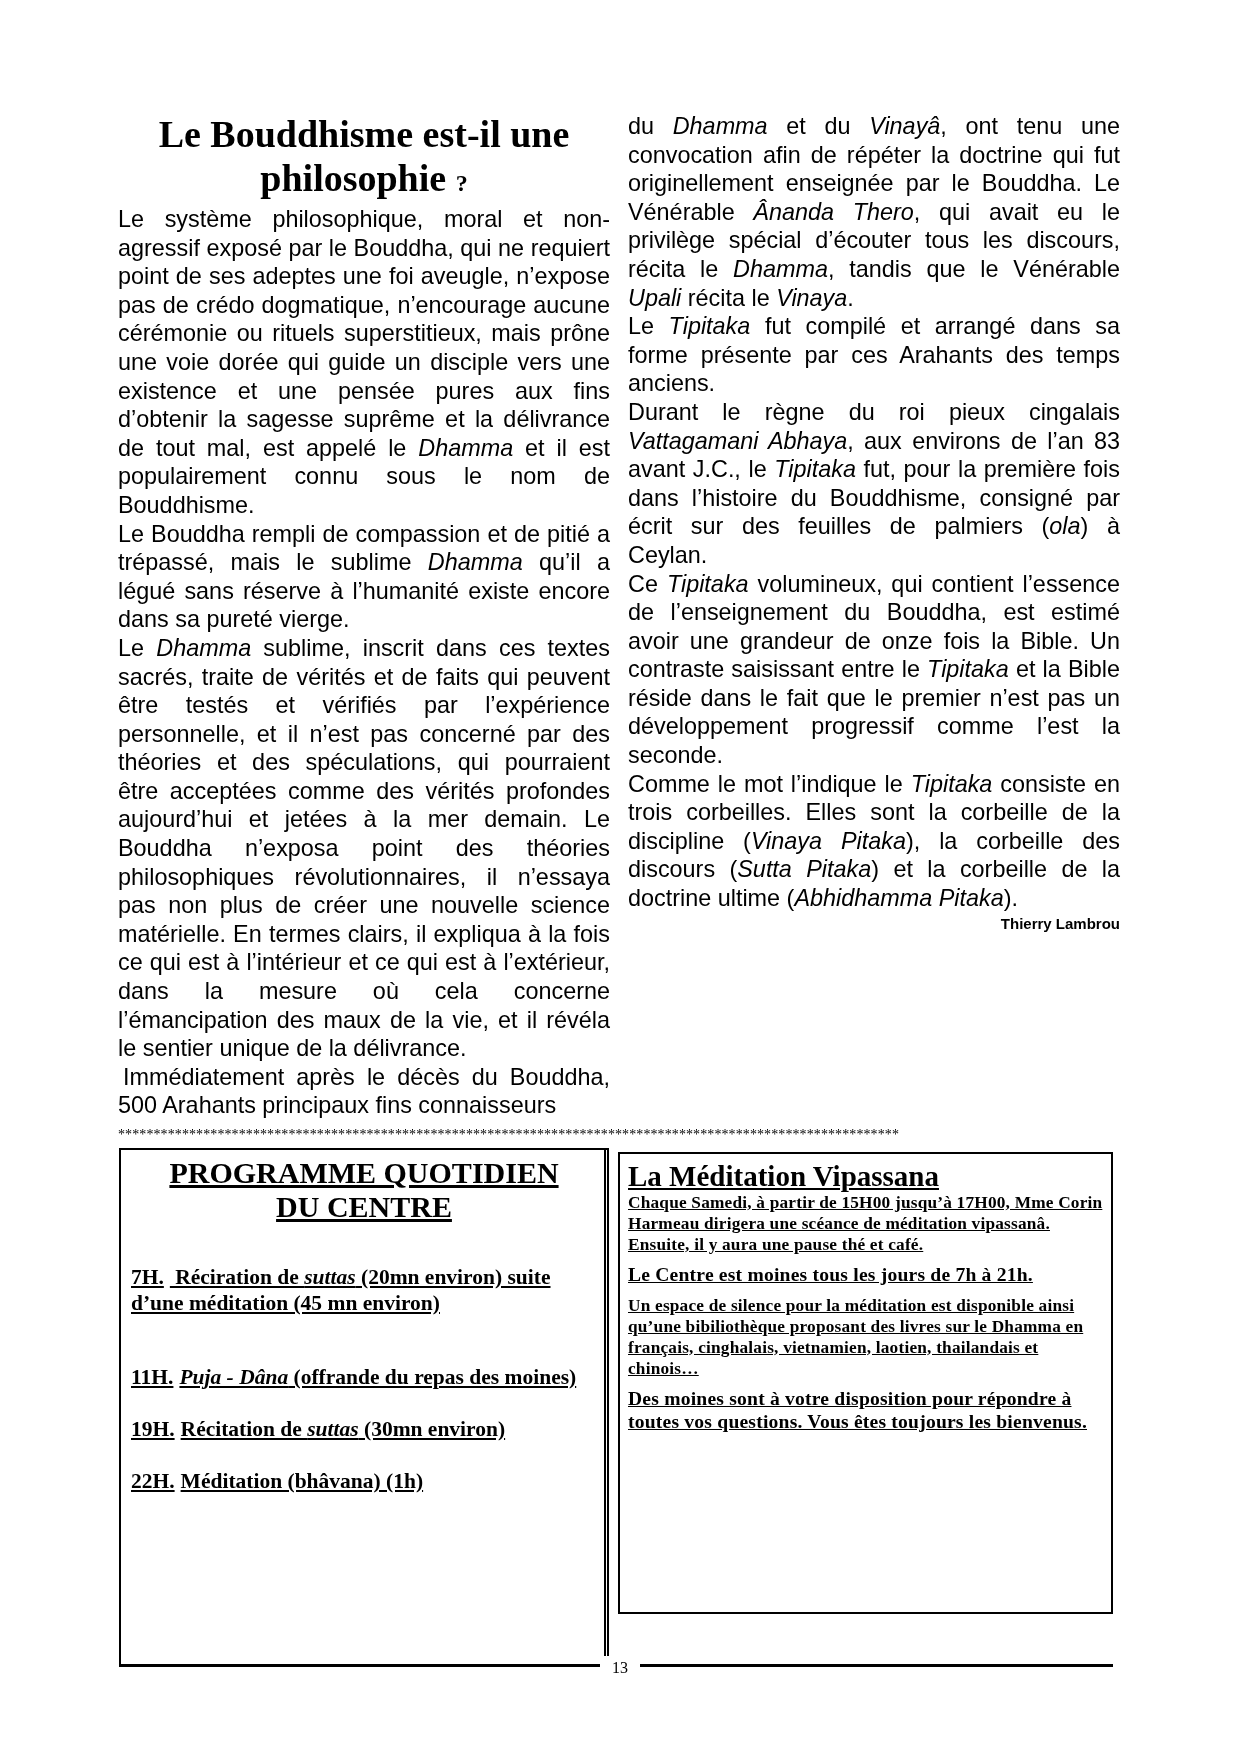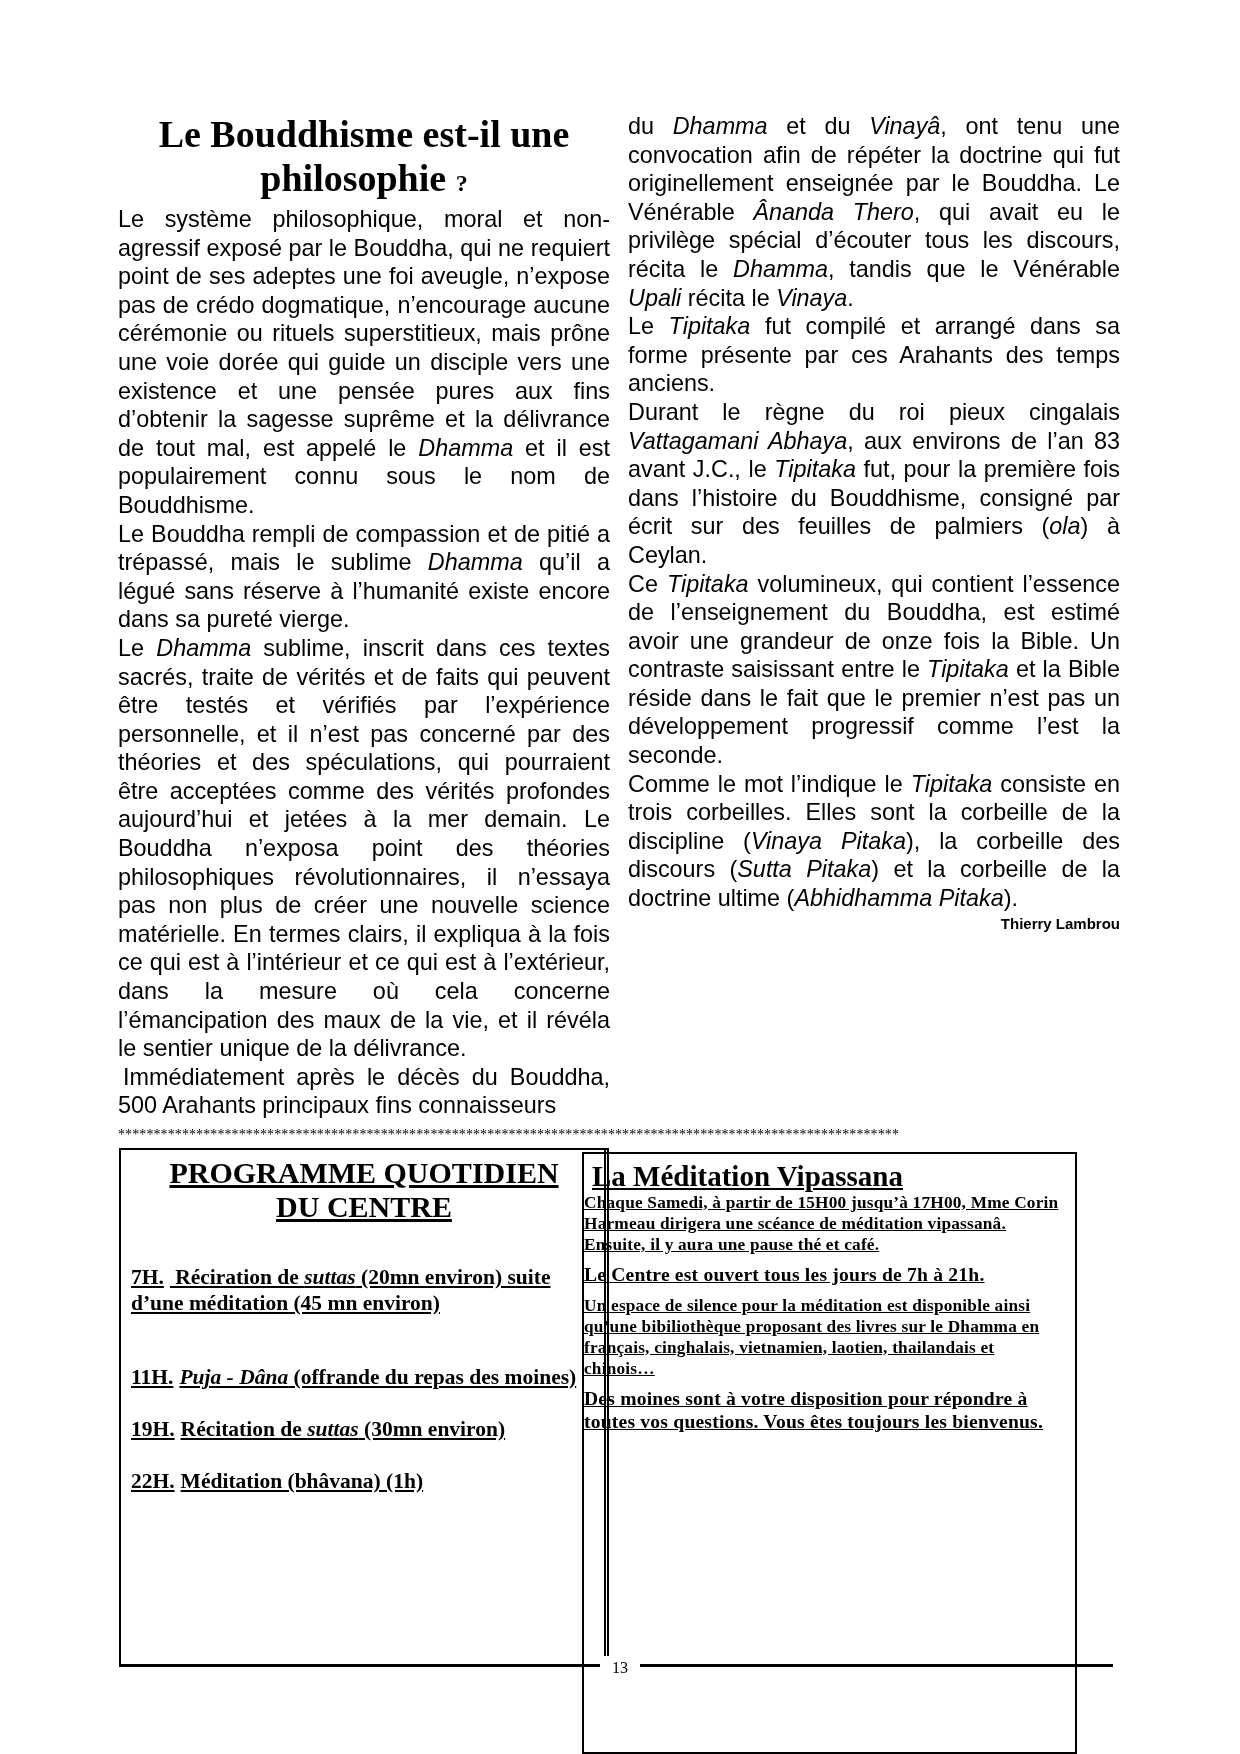--- a/index.html
+++ b/index.html
@@ -28,21 +28,21 @@
   }
 
   .stars {
     position: absolute; left: 118px; top: 1128px; width: 1002px; height: 14px;
     font-family: "Liberation Serif", serif; font-size: 14px; line-height: 14px;
     overflow: hidden; white-space: nowrap; letter-spacing: 0.1px;
   }
 
   .box { position: absolute; border: 2px solid #000; box-sizing: border-box; text-decoration: underline; }
   .box-left { left: 119px; top: 1148px; width: 490px; height: 518px; border-right: 2px solid #000; }
-  .box-right { left: 582px; top: 1152px; width: 495px; height: 602px; }
+  .box-right { left: 618px; top: 1152px; width: 495px; height: 462px; }
   .inner-line-left { position: absolute; left: 604px; top: 1148px; width: 2px; height: 518px; background: #000; }
   .bottom-rule { position: absolute; left: 119px; top: 1664px; width: 994px; height: 3px; background: #000; }
   .page-num-bg { position: absolute; left: 600px; top: 1656px; width: 40px; height: 20px; background: #fff; }
   .page-num {
     position: absolute; left: 600px; top: 1660px; width: 40px; text-align: center;
     font-family: "Liberation Serif", serif; font-size: 16px; line-height: 16px;
   }
 
   .prog-title {
     font-family: "Liberation Serif", serif; font-weight: bold; font-size: 30px; line-height: 34px;
@@ -54,21 +54,21 @@
     margin: 0 0 26px 0;
   }
   .prog-item.first { margin-bottom: 48px; }
   .prog-item i { font-style: italic; }
   .prog-item .time { margin-right: 6px; text-align: right; }
 
   .vip-title {
     font-family: "Liberation Serif", serif; font-weight: bold; font-size: 29px; line-height: 32px;
     margin: 6px 0 0 8px;
   }
-  .vip-body { margin: 0 6px 0 0; }
+  .vip-body { margin: 0 6px 0 8px; }
   .vip-p {
     font-family: "Liberation Serif", serif; font-weight: bold; font-size: 17.3px; line-height: 21px;
     margin: 0 0 8px 0; letter-spacing: 0.2px;
   }
   .vip-p.big { font-size: 19.6px; line-height: 23.5px; }
   .vip-p.tight { margin-bottom: 0; }
 </style>
 </head>
 <body>
 
@@ -111,21 +111,21 @@
     <li class="prog-item"><span class="time">19H.</span><span>Récitation de </span><i>suttas</i><span>  (30mn environ)</span></li>
     <li class="prog-item"><span class="time">22H.</span><span>Méditation (bhâvana)  (1h)</span></li>
   </ul>
 </div>
 <div class="inner-line-left"></div>
 
 <div class="box box-right">
   <h2 class="vip-title">La Méditation Vipassana</h2>
   <div class="vip-body">
     <p class="vip-p">Chaque Samedi, à partir de 15H00 jusqu’à 17H00, Mme Corin Harmeau dirigera une scéance de méditation vipassanâ. Ensuite, il y aura une pause thé et café.</p>
-    <p class="vip-p big">Le Centre est ouvert tous les jours de 7h à 21h.</p>
+    <p class="vip-p big">Le Centre est moines tous les jours de 7h à 21h.</p>
     <p class="vip-p">Un espace de silence pour la méditation est disponible ainsi qu’une bibiliothèque proposant des  livres sur le Dhamma en français, cinghalais, vietnamien, laotien, thailandais et chinois…</p>
     <p class="vip-p big">Des moines sont à votre disposition pour répondre à toutes vos questions. Vous êtes toujours les bienvenus.</p>
   </div>
 </div>
 
 <div class="bottom-rule"></div>
 <div class="page-num-bg"></div>
 <div class="page-num">13</div>
 
 </body></html>

